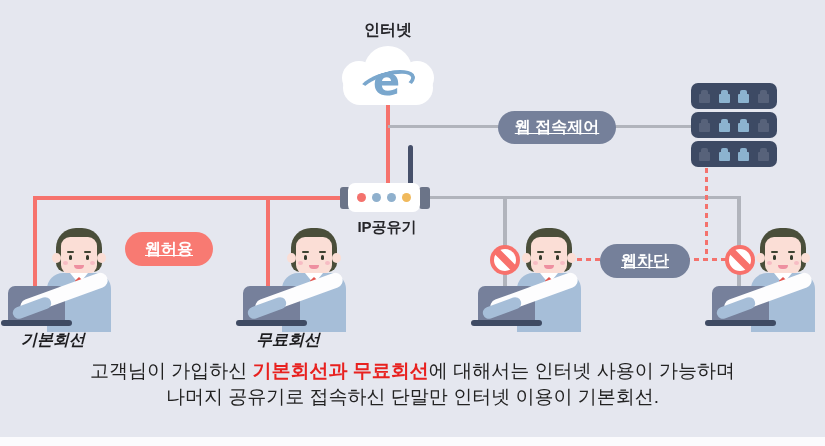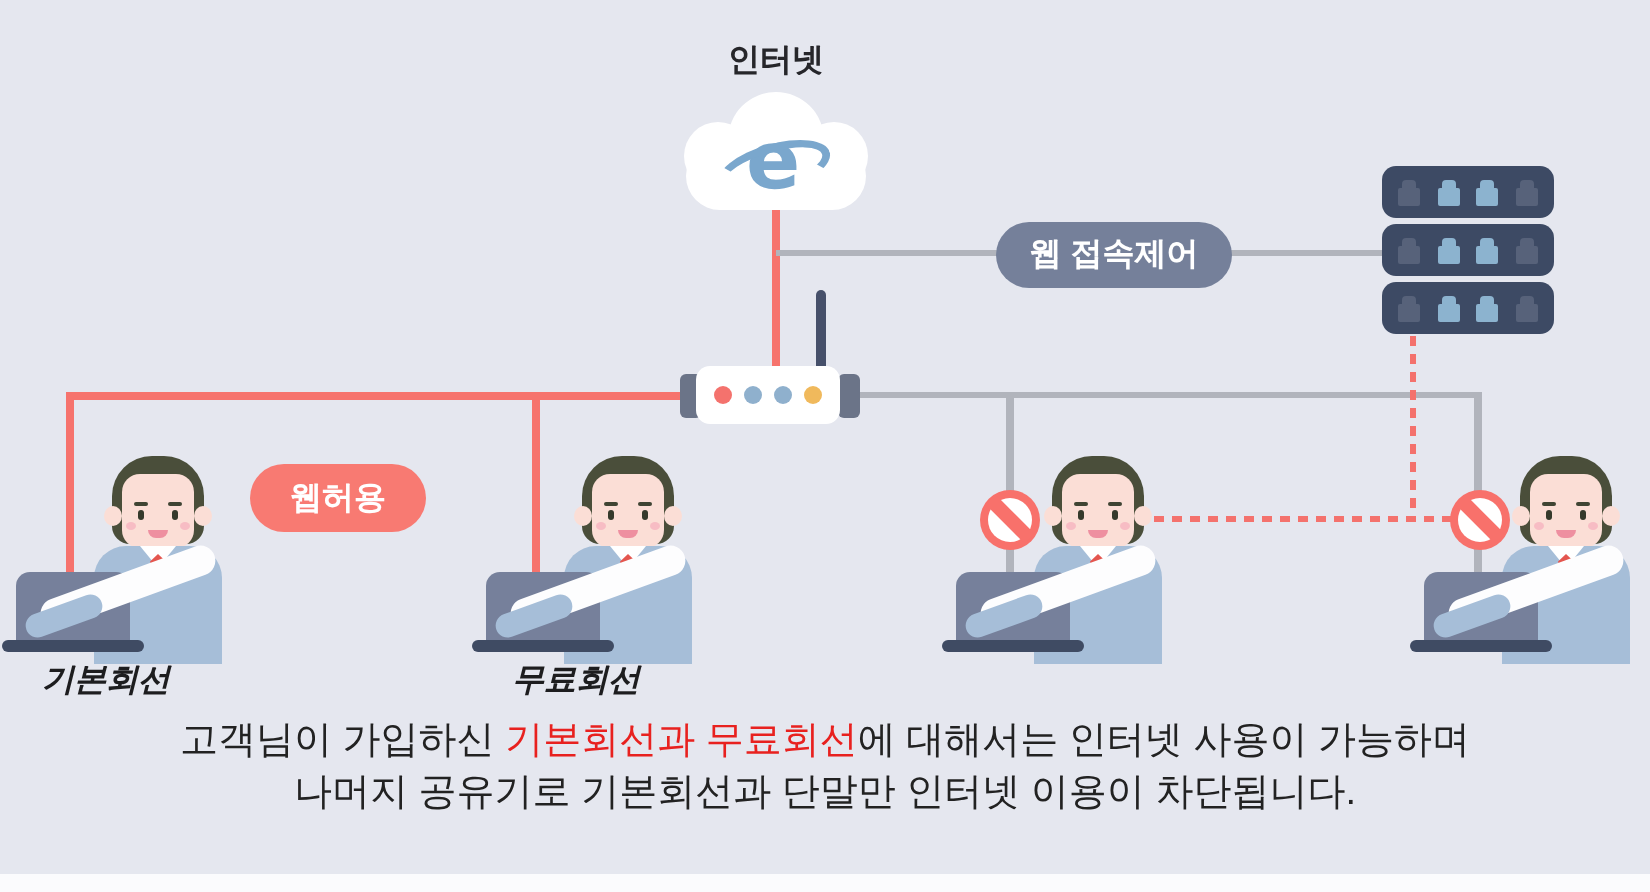--- a/index.html
+++ b/index.html
@@ -11,21 +11,21 @@
   .line.red { background:#f6736d; }
   .line.gray { background:#b1b4bc; }
   .dotted-h { position:absolute; height:3px;
     background:repeating-linear-gradient(to right,#f4726d 0 5px,transparent 5px 9px); }
   .dotted-v { position:absolute; width:3px;
     background:repeating-linear-gradient(to bottom,#f4726d 0 5px,transparent 5px 9px); }
 
   
   .node-label { position:absolute; text-align:center; font-weight:bold; font-size:16px; color:#26262a; z-index:5; }
   .pill { position:absolute; color:#fff; font-weight:bold; font-size:16px; text-align:center;
-          border-radius:18px; z-index:7; display:flex; align-items:center; justify-content:center; }
+          border-radius:18px; z-index:7; display:flex; align-items:center; justify-content:center;text-decoration:underline; }
   .pill.slate { background:#75809a; }
   .pill.coral { background:#f87a72;margin-top:48px; }
 
   
   .cloud { position:absolute; left:340px; top:46px; width:96px; height:60px; z-index:2; }
   .cloud .puff { position:absolute; background:#fff; border-radius:50%; }
   .cloud .puff.c1 { left:24px; top:0; width:48px; height:48px; }
   .cloud .puff.c2 { left:2px; top:15px; width:34px; height:34px; }
   .cloud .puff.c3 { left:60px; top:15px; width:34px; height:34px; }
   .cloud .base { position:absolute; left:3px; top:25px; width:90px; height:34px; background:#fff; border-radius:17px; }
@@ -89,21 +89,21 @@
             border-radius:7px 7px 0 0; z-index:3; display:flex; align-items:center; justify-content:center; }
   .laptop-brand { font-weight:bold; font-size:13px; color:#59627b; }
   .laptop-base { position:absolute; left:-7px; top:92px; width:71px; height:6px; background:#3f4b63;
                  border-radius:3px; z-index:3; }
   .line-label { position:absolute; left:-12px; top:102px; width:114px; text-align:center;
                 font-weight:bold; font-size:16px; color:#1d1d1f; z-index:5; }
 
   
   .caption { position:absolute; left:0; top:358px; width:825px; text-align:center; font-size:19px;
              line-height:25.5px; color:#222; z-index:5; }
-  .caption .hl { color:#e8211f; font-weight:normal; }
+  .caption .hl { color:#e8211f; font-weight:bold; }
   .bottom-strip { position:absolute; left:0; top:437px; width:825px; height:9px; background:#fbfbfd; }
 </style>
 </head>
 <body>
 
 <div class="stage">
 
   <div class="line red" style="left:386px;top:100px;width:4px;height:85px;"></div>
   <div class="line gray" style="left:388px;top:125px;width:304px;height:3px;"></div>
   <div class="line red" style="left:35px;top:196px;width:313px;height:4px;"></div>
@@ -150,23 +150,25 @@
     <div class="antenna"></div>
     <div class="cap l"></div>
     <div class="cap r"></div>
     <div class="body">
       <span class="dot d-red"></span>
       <span class="dot d-blue"></span>
       <span class="dot d-blue"></span>
       <span class="dot d-yellow"></span>
     </div>
   </div>
+  <div class="node-label" style="left:337px;top:218px;width:100px;font-size:15px;">IP공유기</div>
 
   <div class="pill slate" style="left:498px;top:111px;width:118px;height:33px;">웹 접속제어</div>
   <div class="pill coral" style="left:125px;top:184px;width:88px;height:34px;">웹허용</div>
+  <div class="pill slate" style="left:600px;top:244px;width:90px;height:34px;">웹차단</div>
 
   <div class="no-sign" style="left:490px;top:245px;"></div>
   <div class="no-sign" style="left:725px;top:245px;"></div>
 
   <div class="user" style="left:8px;top:228px;">
     <div class="figure">
       <div class="hair"></div>
       <div class="ear l"></div>
       <div class="ear r"></div>
       <div class="face">
@@ -265,17 +267,17 @@
       <div class="forearm"></div>
     </div>
     <div class="laptop">
       <span class="laptop-brand">kt</span>
     </div>
     <div class="laptop-base"></div>
   </div>
 
   <div class="caption">
     <div><span>고객님이 가입하신 </span><span class="hl">기본회선과 무료회선</span><span>에 대해서는 인터넷 사용이 가능하며</span></div>
-    <div>나머지 공유기로 기본회선과 단말만 인터넷 이용이 차단됩니다.</div>
+    <div>나머지 공유기로 접속하신 단말만 인터넷 이용이 기본회선.</div>
   </div>
 
   <div class="bottom-strip"></div>
 </div>
 
 </body></html>

